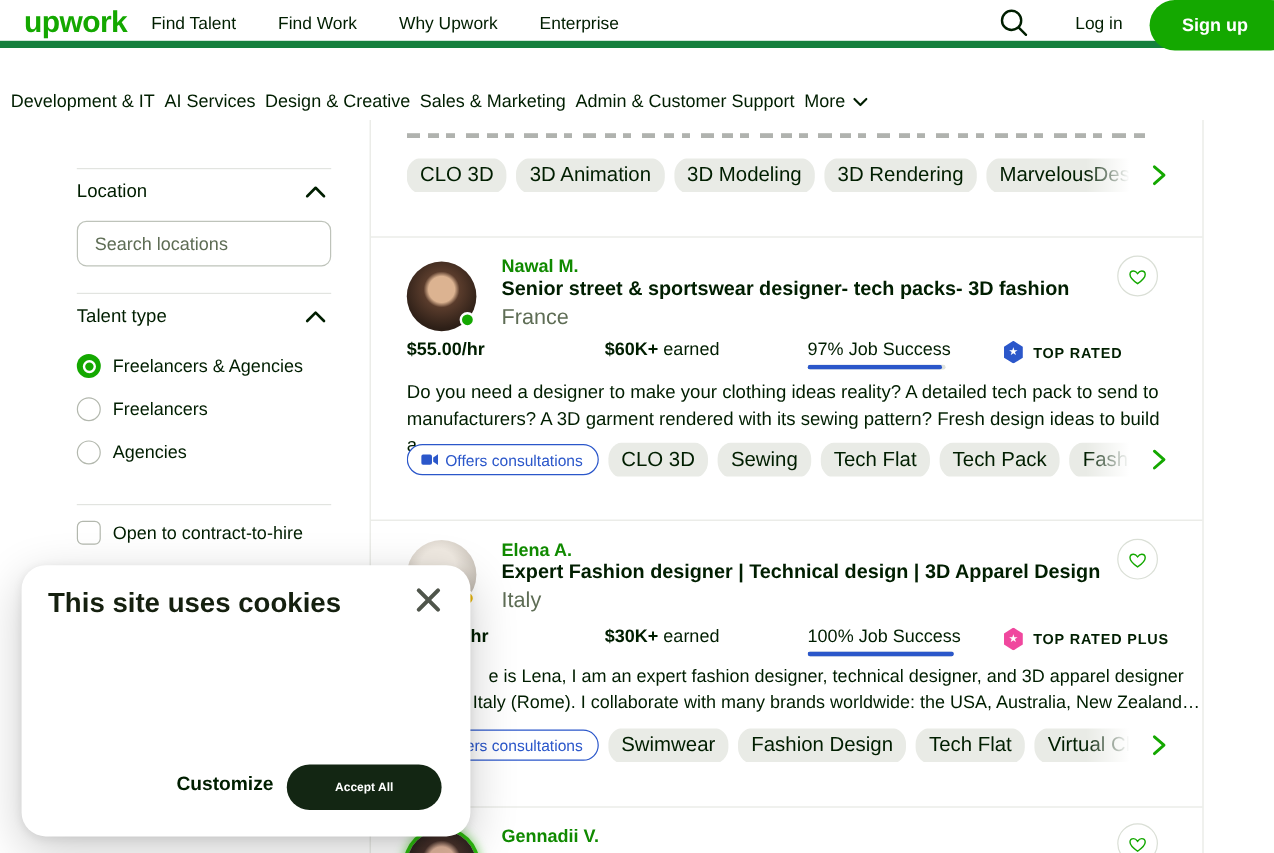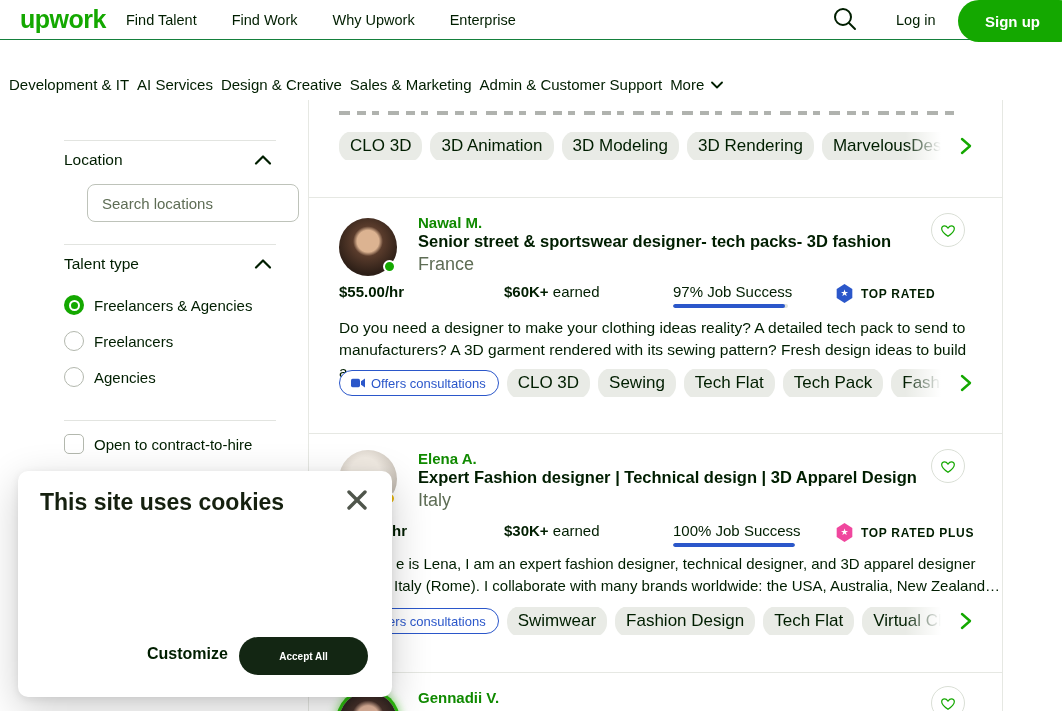--- a/index.html
+++ b/index.html
@@ -2,24 +2,24 @@
 <html style="--green: #14a800; --dark: #001e00; --gray: #5e6d55; --blue: #2b57ca; --pink: #f0479e; --tag-bg: #e9ebe6; --link: #3c61e4; --modal-btn: #132613;"><head>
 <meta charset="utf-8">
 <style>
   * { margin:0; padding:0; box-sizing:border-box; }
   html,body { width:1062px; height:711px; }
   body {
     position:relative; overflow:hidden; background:#fff;
     font-family:"Liberation Sans", sans-serif; color:var(--dark,#001e00);
   }
   button { border:none; background:none; font:inherit; color:inherit; cursor:pointer; padding:0; }
-  input { font:inherit; outline:none;margin-left:23px; }
-
-  
-  .hdr { position:absolute; left:0; top:0; width:1062px; height:40px; background:#fff; border-bottom:1px solid #15803d; z-index:30; }
+  input { font:inherit; outline:none; }
+
+  
+  .hdr { position:absolute; left:0; top:0; width:1062px; height:40px; background:#fff; border-bottom:6px solid #15803d; z-index:30; }
   .logo { position:absolute; left:20px; top:5px; font-size:25px; font-weight:700; letter-spacing:-0.5px; color:var(--green); cursor:pointer; }
   .hnav { position:absolute; left:126px; top:12px; display:flex; gap:35px; font-size:14.5px; font-weight:500; color:var(--dark); }
   .hnav span { cursor:pointer; white-space:nowrap; }
   .search-btn { position:absolute; left:830px; top:4px; width:30px; height:30px; display:flex; align-items:center; justify-content:center; }
   .login { position:absolute; left:896px; top:12px; font-size:14.5px; font-weight:500; cursor:pointer; }
   .signup { position:absolute; left:958px; top:0; width:122px; height:42px; background:var(--green); color:#fff; border-radius:21px; font-size:15px; font-weight:600; text-align:left; padding-left:27px; }
 
   
   .catnav { position:absolute; left:9px; top:76px; display:flex; gap:8px; align-items:center; font-size:15px; font-weight:500; color:var(--dark); z-index:5; }
   .catnav .item { cursor:pointer; white-space:nowrap; }
@@ -65,21 +65,21 @@
   .jsbar { position:absolute; left:364px; height:4px; border-radius:2px; background:#e0e3dd; overflow:hidden; }
   .jsbar .fill { height:100%; background:var(--blue); border-radius:2px; }
   .badge { position:absolute; left:527px; display:flex; gap:8px; align-items:center; }
   .badge-ico { width:17px; height:19px; display:flex; align-items:center; justify-content:center; clip-path:polygon(50% 0,96% 26%,96% 74%,50% 100%,4% 74%,4% 26%); background:var(--blue); color:#fff; font-size:9px; line-height:1; }
   .badge-ico.pink { background:var(--pink); }
   .badge-label { font-size:12px; font-weight:700; letter-spacing:.7px; color:var(--dark); white-space:nowrap; }
   .bio { position:absolute; left:30px; font-size:15.5px; line-height:22px; color:var(--dark); }
   .bioline { position:absolute; font-size:15px; color:var(--dark); white-space:nowrap; max-width:606px; overflow:hidden; }
 
   
-  .modal { position:absolute; left:18px; top:471px; width:374px; height:226px; background:#fff; border-radius:10px; box-shadow:0 12px 40px rgba(0,0,0,.20), 0 2px 8px rgba(0,0,0,.08); z-index:40; }
+  .modal { position:absolute; left:18px; top:471px; width:374px; height:226px; background:#fff; border-radius:20px; box-shadow:0 12px 40px rgba(0,0,0,.20), 0 2px 8px rgba(0,0,0,.08); z-index:40; }
   .m-title { position:absolute; left:22px; top:18px; font-size:23px; font-weight:600; color:#15200f; }
   .m-close { position:absolute; left:322px; top:12px; width:34px; height:34px; display:flex; align-items:center; justify-content:center; }
   .m-body { position:absolute; left:23px; top:61px; width:316px; font-size:13.5px; line-height:19px; color:#6b7265; }
   .m-link { color:var(--link); text-decoration:underline; cursor:pointer; }
   .m-customize { position:absolute; left:129px; top:174px; font-size:16px; font-weight:600; color:var(--dark); }
   .m-accept { position:absolute; left:221px; top:166px; width:129px; height:38px; border-radius:19px; background:var(--modal-btn); color:#fff; font-size:10px; font-weight:600; }
 </style>
 </head>
 <body>
 
@@ -232,21 +232,21 @@
     <span class="stat b" style="left:83px; top:422px">hr</span>
     <span class="stat" style="left:195px; top:422px"><span class="b">$30K+</span> <span>earned</span></span>
     <span class="stat" style="left:364px; top:422px">100% Job Success</span>
     <div class="jsbar" style="top:443px; width:122px">
         <div class="fill" style="width: 100%;"></div>
       </div>
     <div class="badge" style="top:423px">
       <span class="badge-ico pink">★</span>
       <span class="badge-label">TOP RATED PLUS</span>
     </div>
-    <div class="bioline" style="left:87px; top:455px">e is Lena, I am an expert fashion designer, technical designer, and 3D apparel designer</div>
+    <div class="bioline" style="left:98px; top:455px">e is Lena, I am an expert fashion designer, technical designer, and 3D apparel designer</div>
     <div class="bioline" style="left:85px; top:477px">Italy (Rome). I collaborate with many brands worldwide: the USA, Australia, New Zealand…</div>
     <div class="tagrow" style="top:507px">
       <span class="consult">
         <svg width="14" height="10" viewBox="0 0 14 10">
             <rect x="0" y="0.8" width="9" height="8.4" rx="1.6" fill="#2b57ca"></rect>
             <polygon points="10,3.2 14,0.6 14,9.4 10,6.8" fill="#2b57ca"></polygon>
           </svg>
         <span>Offers consultations</span>
       </span>
       <span class="pill">Swimwear</span>

